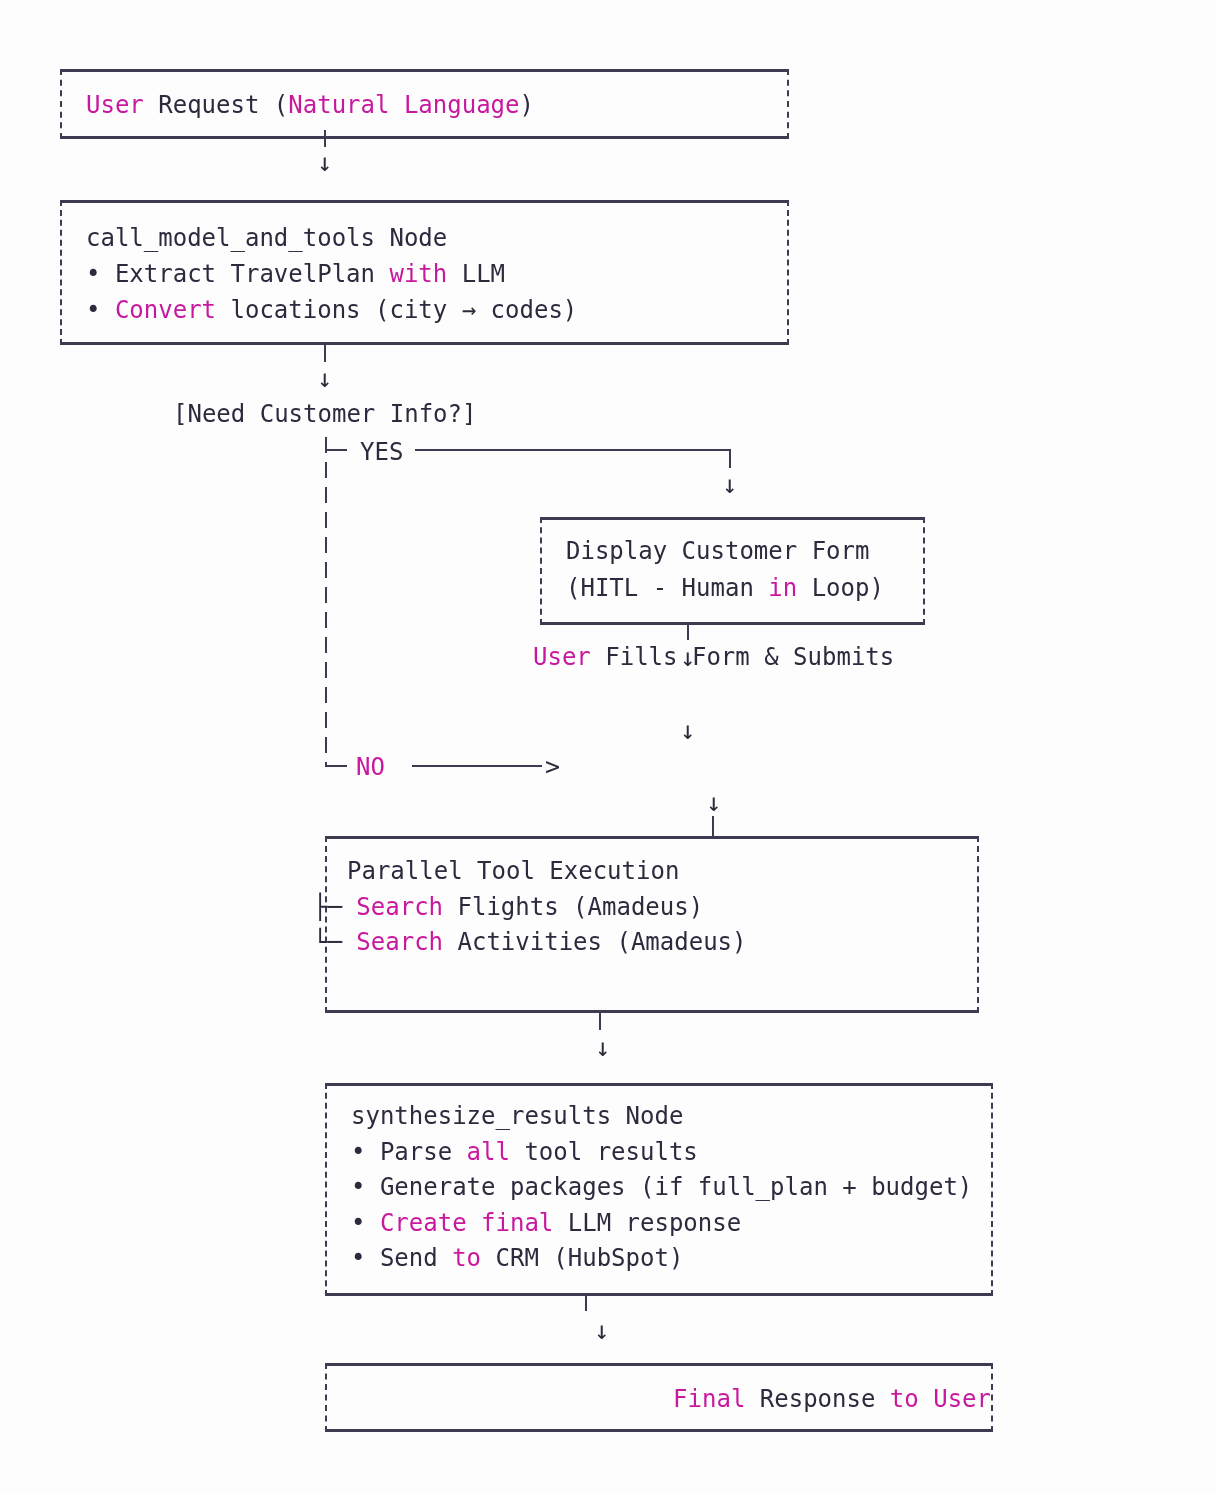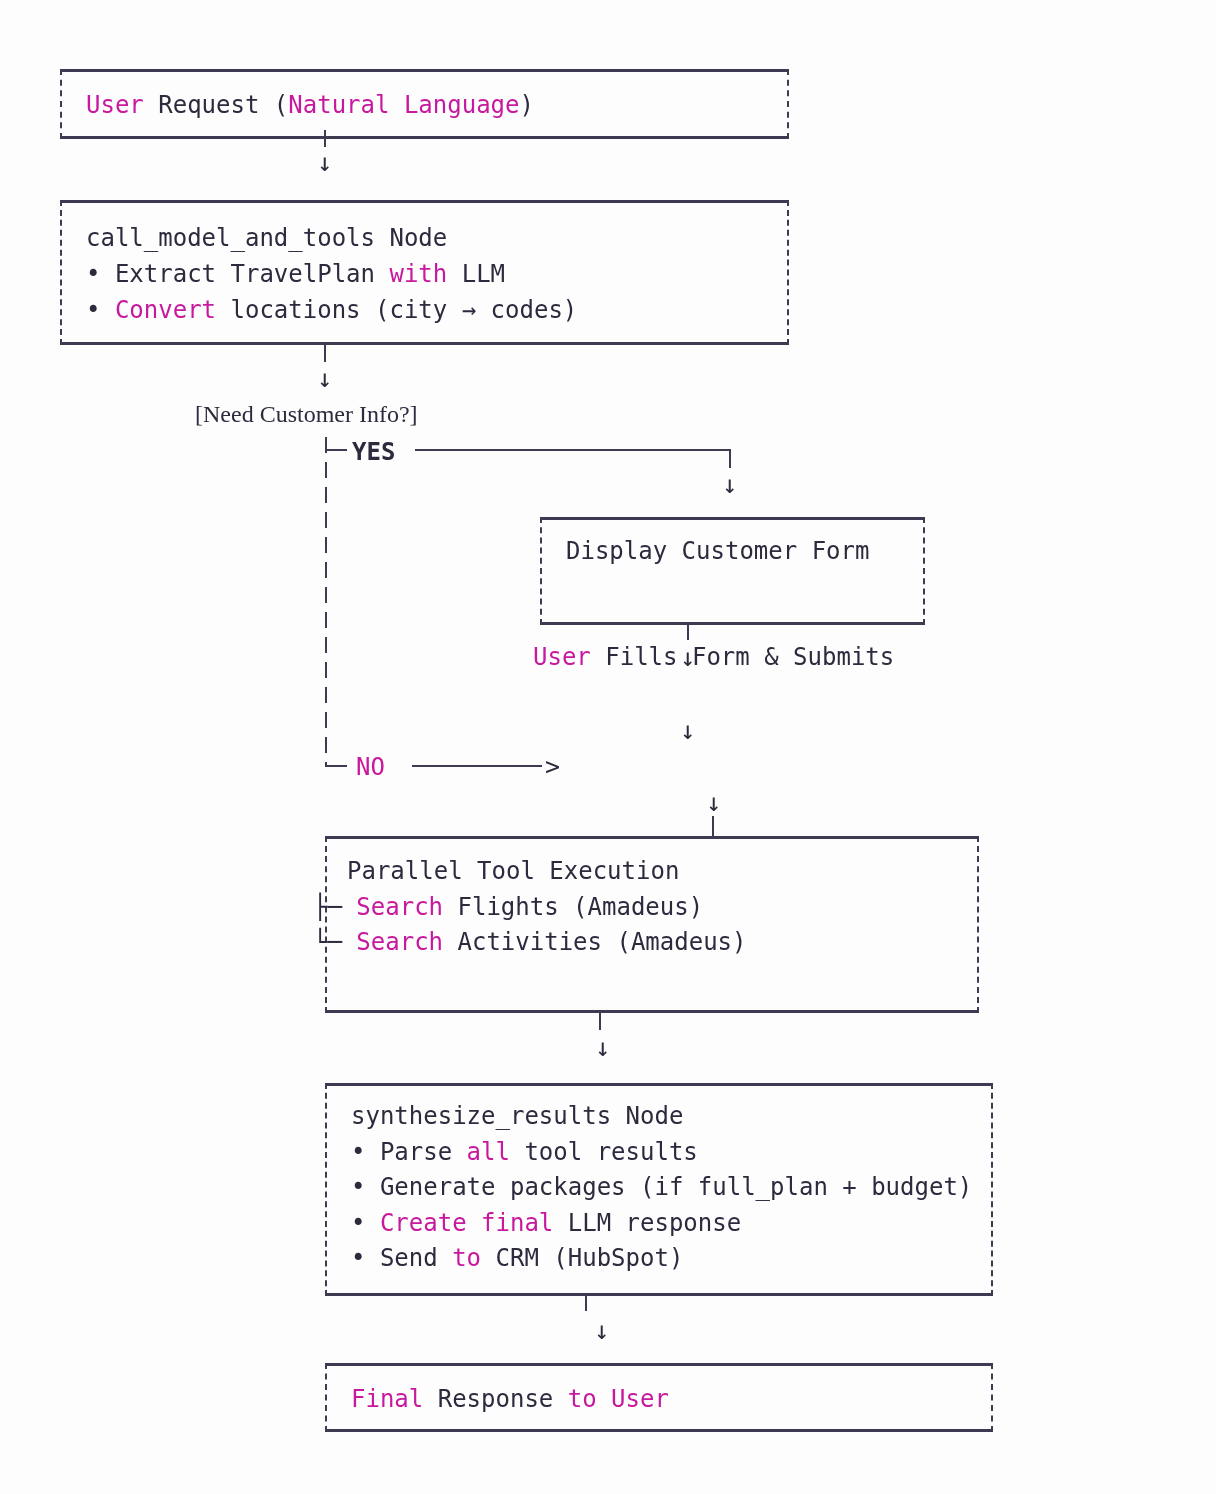--- a/index.html
+++ b/index.html
@@ -49,31 +49,32 @@
 
   <div class="box" style="left:60px;top:200px;width:729px;height:145px;padding:17px 0 16px 24px;">
     <div class="text-line"><span class="seg ink">call_model_and_tools Node</span></div>
     <div class="text-line"><span class="seg ink">• Extract TravelPlan </span><span class="seg accent">with</span><span class="seg ink"> LLM</span></div>
     <div class="text-line"><span class="seg ink">• </span><span class="seg accent">Convert</span><span class="seg ink"> locations (city → codes)</span></div>
   </div>
 
   <div class="vline" style="left:324px;top:345px;height:17px;"></div>
   <div class="glyph" style="left:317px;top:366px;">↓</div>
 
-  <div class="label" style="left:195px;top:399px;font-family:Liberation Serif, serif;"><span class="seg ink">[Need Customer Info?]</span></div>
+  <div class="label" style="left:173px;top:399px;"><span class="seg ink">[Need Customer Info?]</span></div>
 
   <div class="vdash" style="left:325px;top:437px;height:330px;"></div>
   <div class="hline" style="left:327px;top:449px;width:20px;"></div>
-  <div class="label" style="left:352px;top:437px;font-weight:bold;"><span class="seg ink">YES</span></div>
+  <div class="label" style="left:360px;top:437px;"><span class="seg ink">YES</span></div>
   <div class="hline" style="left:415px;top:449px;width:316px;"></div>
   <div class="vline" style="left:729px;top:449px;height:19px;"></div>
   <div class="glyph" style="left:722px;top:472px;">↓</div>
 
   <div class="box lh37" style="left:540px;top:517px;width:385px;height:108px;padding:13px 0 0 24px;">
     <div class="text-line"><span class="seg ink">Display Customer Form</span></div>
+    <div class="text-line"><span class="seg ink">(HITL - Human </span><span class="seg accent">in</span><span class="seg ink"> Loop)</span></div>
   </div>
 
   <div class="vline" style="left:687px;top:625px;height:15px;"></div>
   <div class="glyph" style="left:680px;top:645px;">↓</div>
 
   <div class="label" style="left:533px;top:642px;"><span class="seg accent">User</span><span class="seg ink"> Fills Form &amp; Submits</span></div>
 
   <div class="glyph" style="left:680px;top:718px;">↓</div>
 
   <div class="hline" style="left:327px;top:765px;width:20px;"></div>
@@ -97,17 +98,17 @@
     <div class="text-line"><span class="seg ink">synthesize_results Node</span></div>
     <div class="text-line"><span class="seg ink">• Parse </span><span class="seg accent">all</span><span class="seg ink"> tool results</span></div>
     <div class="text-line"><span class="seg ink">• Generate packages (if full_plan + budget)</span></div>
     <div class="text-line"><span class="seg ink">• </span><span class="seg accent">Create final</span><span class="seg ink"> LLM response</span></div>
     <div class="text-line"><span class="seg ink">• Send </span><span class="seg accent">to</span><span class="seg ink"> CRM (HubSpot)</span></div>
   </div>
 
   <div class="vline" style="left:585px;top:1296px;height:15px;"></div>
   <div class="glyph" style="left:594px;top:1318px;">↓</div>
 
-  <div class="box" style="left:325px;top:1363px;width:668px;height:69px;padding:15px 0 0 24px;">
+  <div class="box" style="left:325px;top:1363px;width:668px;height:69px;padding:15px 0 0 24px;text-align:right;">
     <div class="text-line"><span class="seg accent">Final</span><span class="seg ink"> Response </span><span class="seg accent">to User</span></div>
   </div>
 
 </div>
 
 </body></html>

